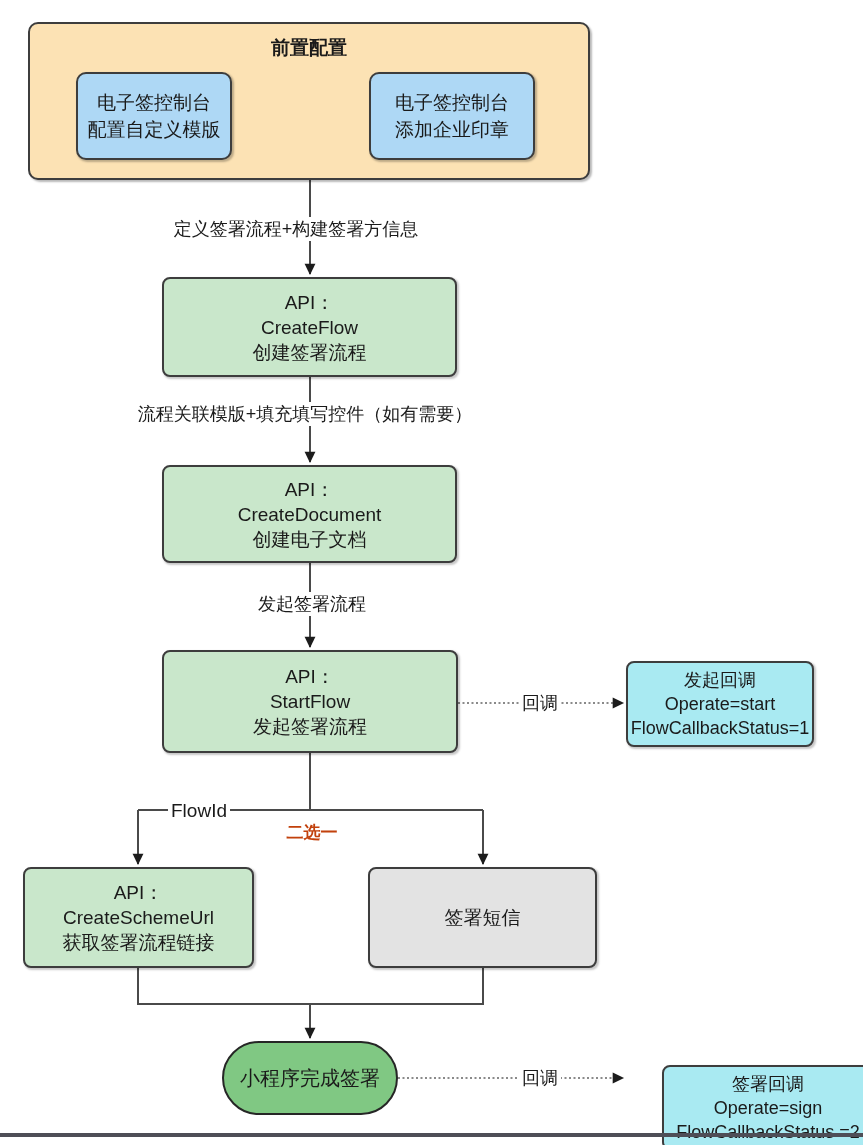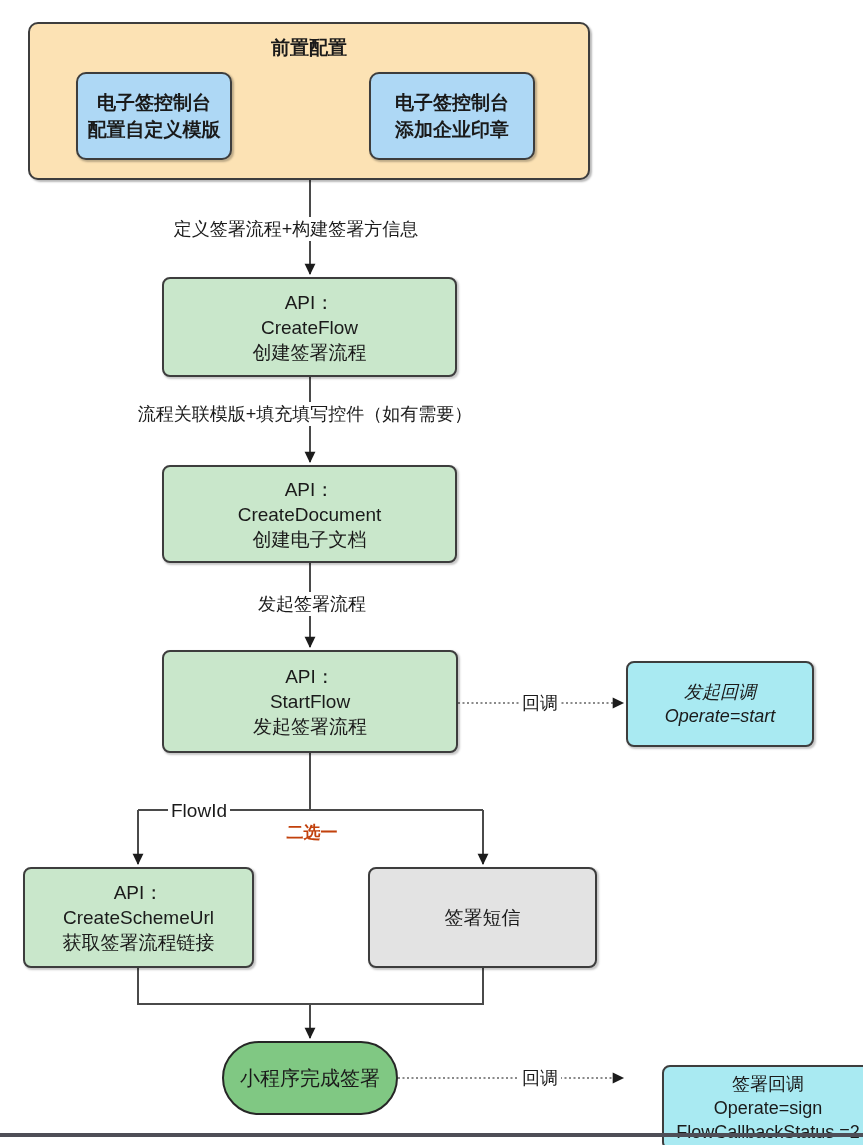--- a/index.html
+++ b/index.html
@@ -10,37 +10,37 @@
   #wires{position:absolute;left:0;top:0;z-index:1;}
   .node{position:absolute;z-index:2;box-sizing:border-box;display:flex;flex-direction:column;
         align-items:center;justify-content:center;text-align:center;}
   
   .pre-config{left:28px;top:22px;width:562px;height:158px;background:#FCE2B4;
               border:2.5px solid #3d3d3d;border-radius:10px;justify-content:flex-start;
               box-shadow:2px 2px 2px rgba(0,0,0,.28);}
   .pre-config .title{margin-top:11px;font-size:19px;font-weight:700;}
   .console-box{position:absolute;box-sizing:border-box;background:#AED8F5;border:2px solid #3d3d3d;
                border-radius:10px;display:flex;flex-direction:column;align-items:center;
-               justify-content:center;font-size:19px;font-weight:700;line-height:27px;
+               justify-content:center;font-size:19px;font-weight:400;line-height:27px;
                box-shadow:1.5px 1.5px 2px rgba(0,0,0,.25);}
   .console-template{left:46px;top:48px;width:156px;height:88px;}
   .console-seal{left:339px;top:48px;width:166px;height:88px;}
   
   .api-box{background:#C9E7CB;border:2px solid #3d3d3d;border-radius:8px;font-size:19px;
            line-height:25px;font-weight:500;box-shadow:1.5px 1.5px 2px rgba(0,0,0,.22);}
   .box-create-flow{left:162px;top:277px;width:295px;height:100px;}
   .box-create-document{left:162px;top:465px;width:295px;height:98px;}
   .box-start-flow{left:162px;top:650px;width:296px;height:103px;}
   .box-create-scheme-url{left:23px;top:867px;width:231px;height:101px;}
   .sms-box{left:368px;top:867px;width:229px;height:101px;background:#E3E3E3;
            border:2px solid #3d3d3d;border-radius:8px;font-size:19px;font-weight:500;
            box-shadow:1.5px 1.5px 2px rgba(0,0,0,.22);text-align:right;}
   .callback-box{background:#A9EAF2;border:2px solid #3d3d3d;border-radius:8px;font-size:18px;
                 line-height:24px;font-weight:500;box-shadow:1.5px 1.5px 2px rgba(0,0,0,.22);}
-  .cb-start{left:626px;top:661px;width:188px;height:86px;font-style:italic;}
+  .cb-start{left:626px;top:661px;width:188px;height:86px;}
   .cb-sign{left:626px;top:1065px;width:212px;height:85px;margin-left:36px;}
   .terminal{left:222px;top:1041px;width:176px;height:74px;background:#80C883;
             border:2.5px solid #262626;border-radius:37px;font-size:20px;font-weight:400;}
   
   .edge-label{position:absolute;z-index:3;transform:translate(-50%,-50%);background:#ffffff;
               padding:0 3px;font-size:18px;font-weight:500;white-space:nowrap;}
   .lbl-define{left:296px;top:229px;}
   .lbl-associate{left:305px;top:414px;}
   .lbl-start{left:312px;top:604px;}
   .lbl-cb1{left:540px;top:703px;}
@@ -110,20 +110,21 @@
     <div>获取签署流程链接</div>
   </div>
 
   <div class="node sms-box">
     <div>签署短信</div>
   </div>
 
   <div class="node callback-box cb-start">
     <div>发起回调</div>
     <div>Operate=start</div>
+    <div>FlowCallbackStatus=1</div>
   </div>
 
   <div class="node callback-box cb-sign">
     <div>签署回调</div>
     <div>Operate=sign</div>
     <div>FlowCallbackStatus =2</div>
   </div>
 
   <div class="node terminal">
     <div>小程序完成签署</div>

